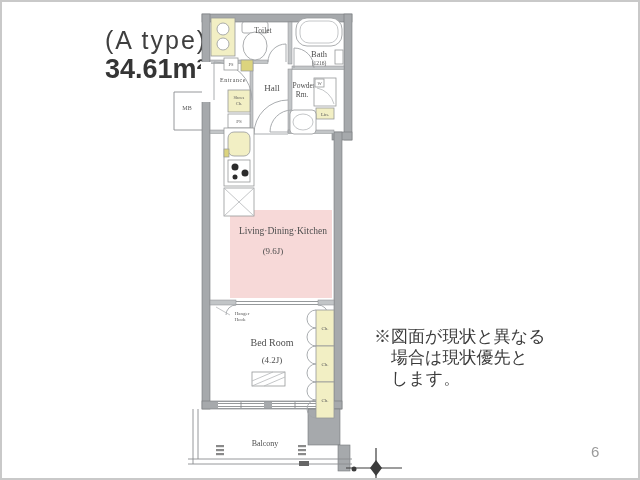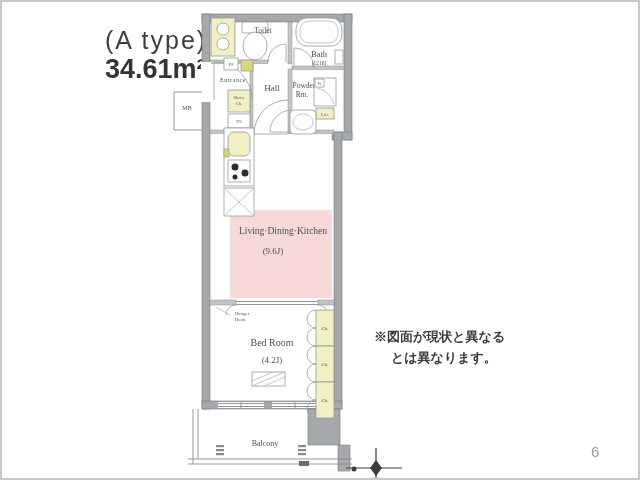--- a/index.html
+++ b/index.html
@@ -3,21 +3,21 @@
 <meta charset="utf-8">
 <style>
   html,body{margin:0;padding:0;background:#e9e9e9;}
   .page{position:relative;width:640px;height:480px;background:#ffffff;
         border:2px solid #c9c9c9;box-sizing:border-box;overflow:hidden;
         font-family:"Liberation Sans",sans-serif;}
   .hdr-type{position:absolute;left:103px;top:24px;font-size:25px;color:#3f3f3f;
             letter-spacing:2px;font-family:"Liberation Sans",sans-serif;}
   .hdr-area{position:absolute;left:103px;top:52px;font-size:27px;font-weight:bold;
             color:#353535;font-family:"Liberation Sans",sans-serif;}
-  .notes{position:absolute;left:372px;top:324px;font-size:13px;font-weight:bold;
+  .notes{position:absolute;left:372px;top:324px;font-size:17px;font-weight:normal;
          line-height:21px;color:#3a3a3a;}
   .notes .indent{padding-left:17px;}
   .pagenum{position:absolute;left:589px;top:441px;font-size:15px;color:#9a9a9a;}
   svg{position:absolute;left:0;top:0;}
   .lbl{font-family:"Liberation Serif",serif;fill:#4f4f4f;text-anchor:middle;}
   .tiny{font-family:"Liberation Serif",serif;fill:#5a5a5a;text-anchor:middle;}
   .wall{fill:#a6a9ac;stroke:#75797c;stroke-width:0.6;}
   .part{fill:#c2c5c7;stroke:#8a8d90;stroke-width:0.5;}
   .fix{fill:#ffffff;stroke:#96989a;stroke-width:0.8;}
   .yel{fill:#f2efc4;stroke:#96989a;stroke-width:0.8;}
@@ -187,17 +187,18 @@
     <g stroke="#3c3c3c" stroke-width="1.2">
       <line x1="344" y1="466" x2="400" y2="466"></line>
       <line x1="374" y1="446" x2="374" y2="479"></line>
       <polygon points="374,458 380,466 374,474 368,466" fill="#3c3c3c" stroke="none"></polygon>
       <circle cx="352" cy="467" r="2.5" fill="#3c3c3c" stroke="none"></circle>
     </g>
   </svg>
 
   <div class="notes">
     <div>※図面が現状と異なる</div>
-    <div class="indent">とは異なります。</div>
+    <div class="indent">場合は現状優先と</div>
+    <div class="indent">します。</div>
   </div>
 
   <div class="pagenum">6</div>
 </div>
 
 </body></html>

